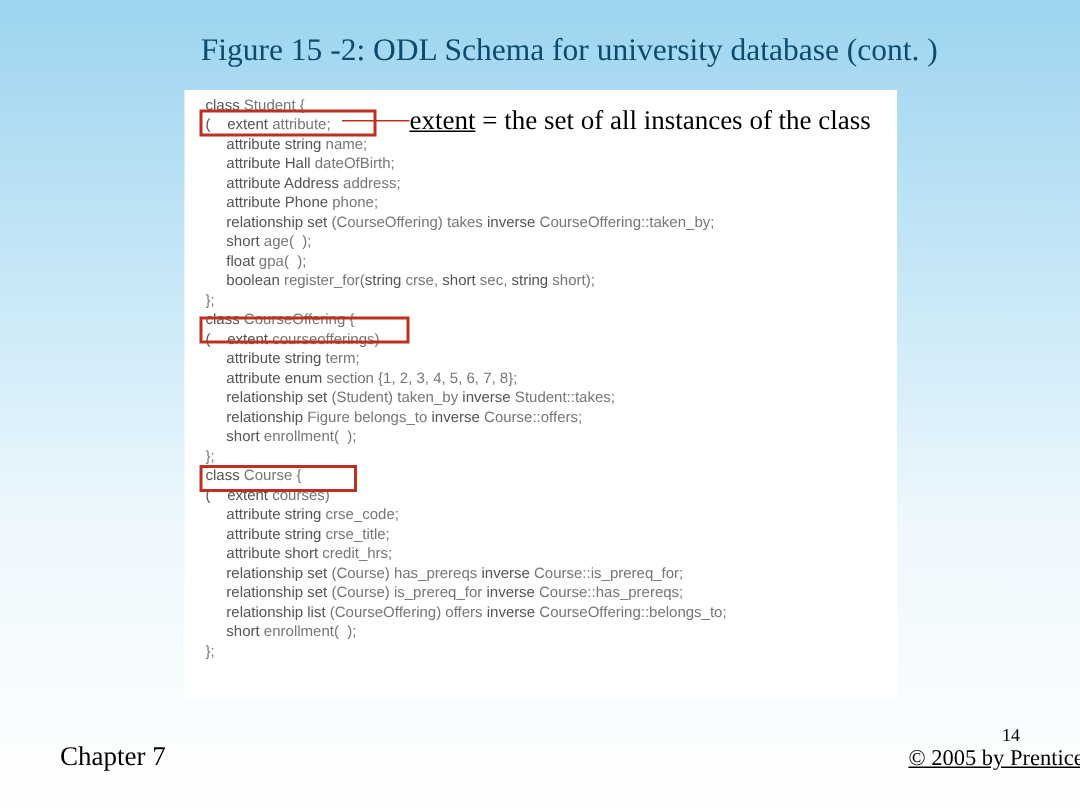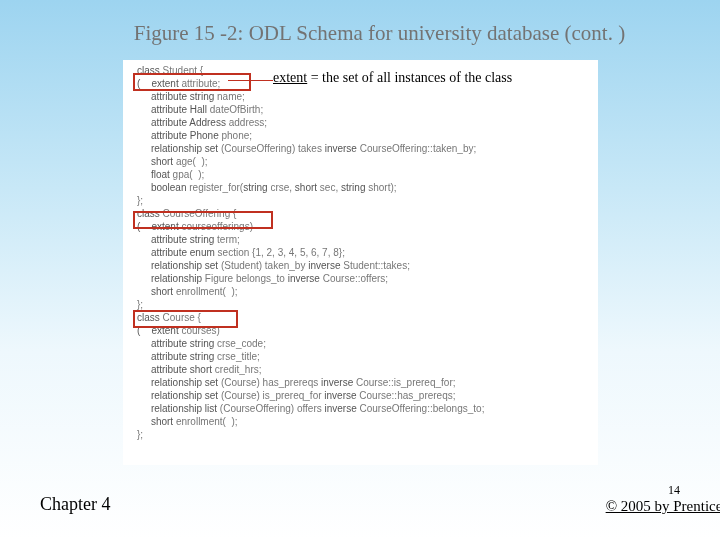--- a/index.html
+++ b/index.html
@@ -11,36 +11,36 @@
     position: relative;
     overflow: hidden;
   }
   .title {
     position: absolute;
     top: 21px;
     left: 0;
     width: 100%;
     text-align: center;
     font-size: 21px;
-    color: #737373;
+    color: #0c4a6e;
     padding-left: 39px;
   }
   .panel {
     position: absolute;
     top: 60px;
     left: 123px;
     width: 475px;
     height: 405px;
     background: #fff;
   }
   .callout {
     position: absolute;
     top: 70px;
     left: 273px;
-    font-size: 14px;
+    font-size: 18px;
     color: #000;
     z-index: 3;
   }
   .callout .extent-word { text-decoration: underline; }
   .callout .boxline {
     position: absolute;
     left: -45px;
     top: 10px;
     width: 45px;
     height: 1px;
@@ -129,15 +129,15 @@
 <b>     relationship set</b><span> (Course) has_prereqs </span><b>inverse</b><span> Course::is_prereq_for;</span>
 <b>     relationship set</b><span> (Course) is_prereq_for </span><b>inverse</b><span> Course::has_prereqs;</span>
 <b>     relationship list</b><span> (CourseOffering) offers </span><b>inverse</b><span> CourseOffering::belongs_to;</span>
 <b>     short</b><span> enrollment(  );</span>
 <span>};</span></div>
 
 <div class="rbox rbox1"></div>
 <div class="rbox rbox2"></div>
 <div class="rbox rbox3"></div>
 
-<div class="footer-left">Chapter 4</div>
+<div class="footer-left">Chapter 7</div>
 <div class="footer-mid">© 2005 by Prentice Hall</div>
 <div class="footer-right">14</div>
 
 </body></html>

